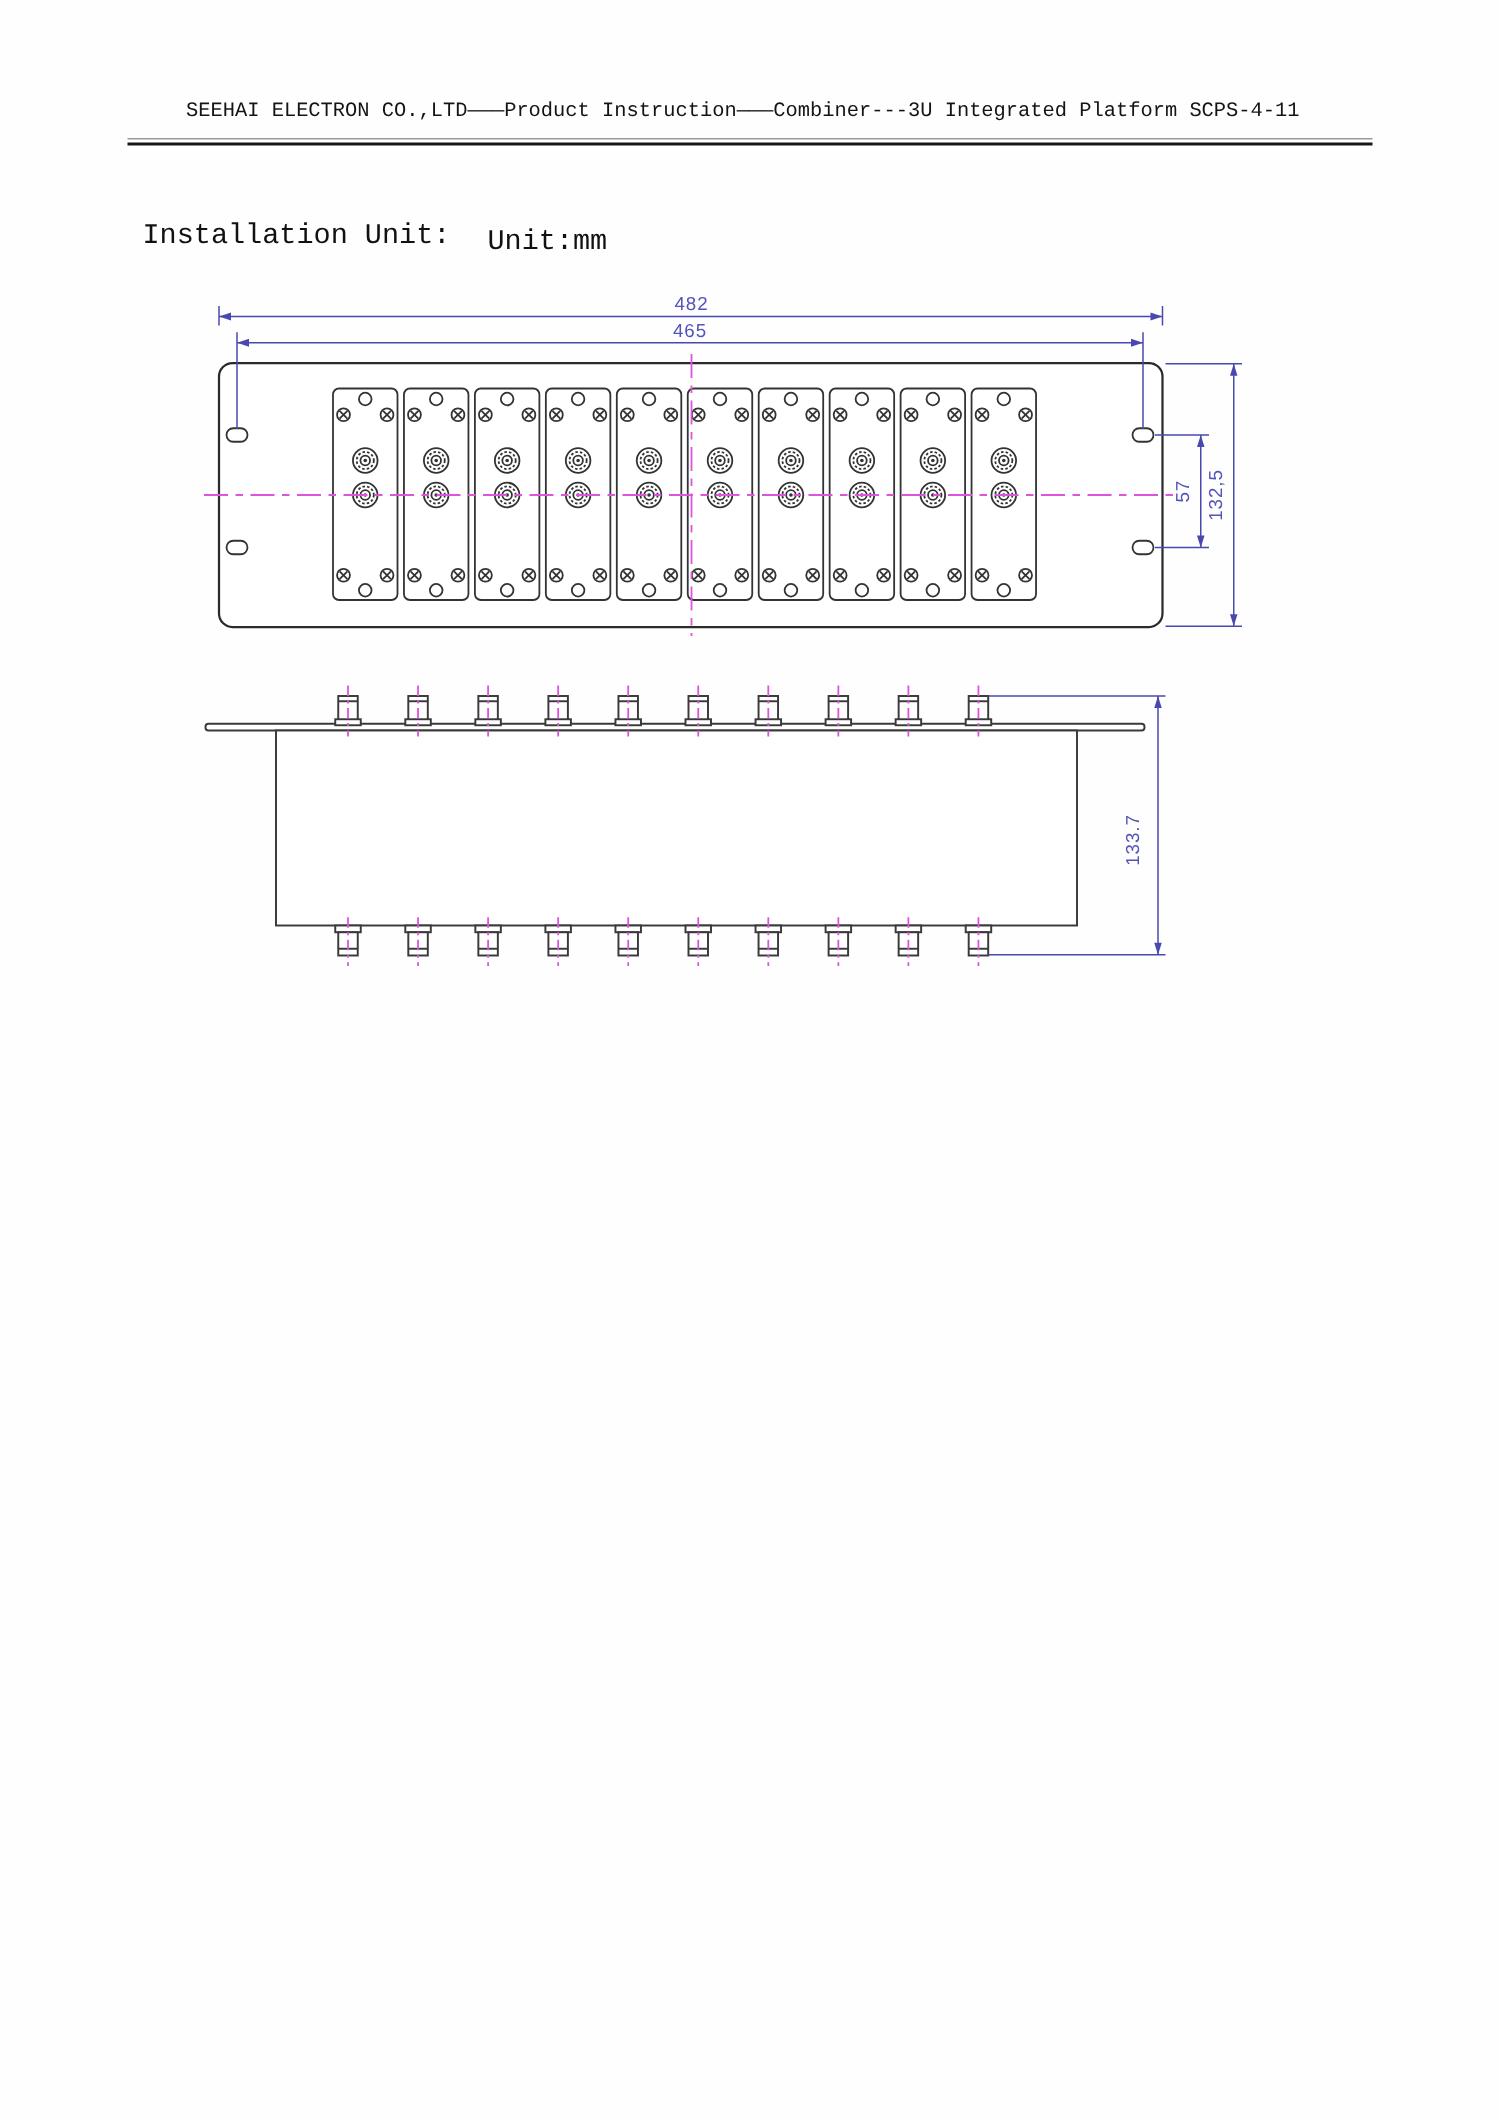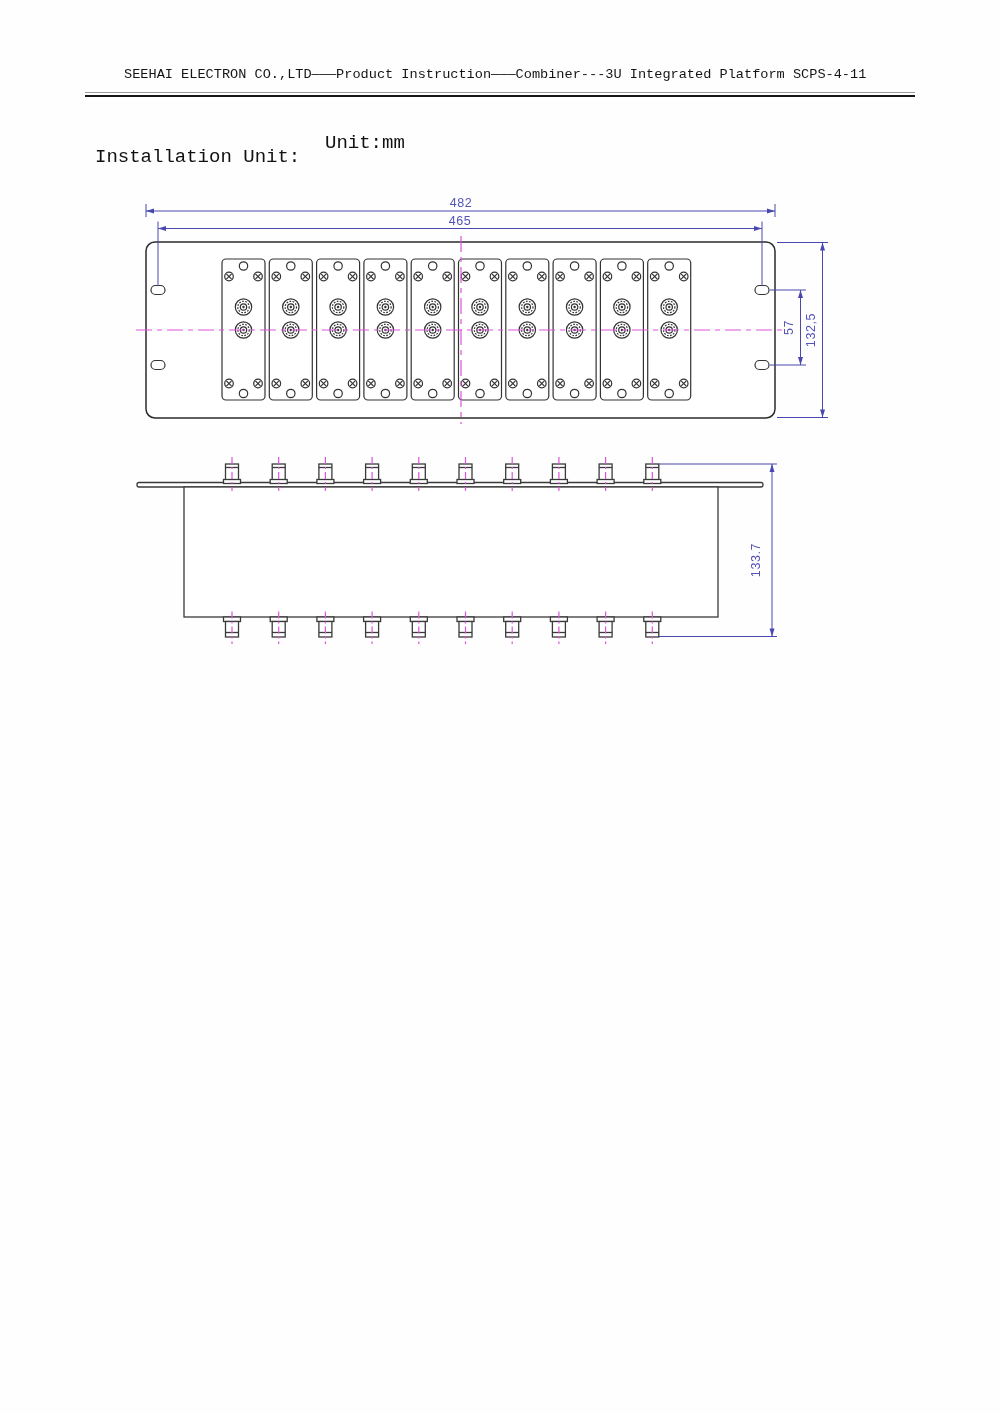--- a/index.html
+++ b/index.html
@@ -3,21 +3,21 @@
 <meta charset="utf-8">
 <style>
   html,body{margin:0;padding:0;background:#e8e8e8;}
   #page{position:relative;width:1000px;height:1414px;background:#fefefe;margin:0 auto;
         font-family:"Liberation Mono","DejaVu Sans Mono",monospace;overflow:hidden;}
   #header-title{position:absolute;left:124px;top:67px;font-size:13.6px;color:#141414;
         white-space:nowrap;letter-spacing:0px;}
   #header-rule{position:absolute;left:85px;top:92px;width:830px;height:2px;
         border-top:1px solid #9a9a9a;border-bottom:2px solid #161616;}
   #section-title{position:absolute;left:95px;top:146px;font-size:19px;color:#111;white-space:nowrap;}
-  #unit-label{position:absolute;left:325px;top:132px;font-size:19px;color:#111;white-space:nowrap;}
+  #unit-label{position:absolute;left:325px;top:150px;font-size:19px;color:#111;white-space:nowrap;}
   svg{position:absolute;left:0;top:0;}
   .ol{stroke:#333;fill:#fff;stroke-width:1.2;}
   .olf{stroke:none;fill:#333;}
   .panel{stroke:#2b2b2b;fill:#fff;stroke-width:1.5;}
   .ol2{stroke:#3a3a3a;fill:#fff;stroke-width:1.3;}
   .cl{stroke:#dd55dd;stroke-width:1.2;fill:none;}
   .dim line{stroke:#4848ae;stroke-width:1;}
   .dim polygon{fill:#4848ae;stroke:none;}
   .dim text{fill:#5353b8;font-family:"Liberation Sans","DejaVu Sans",sans-serif;
         font-size:12.5px;letter-spacing:0.6px;}

